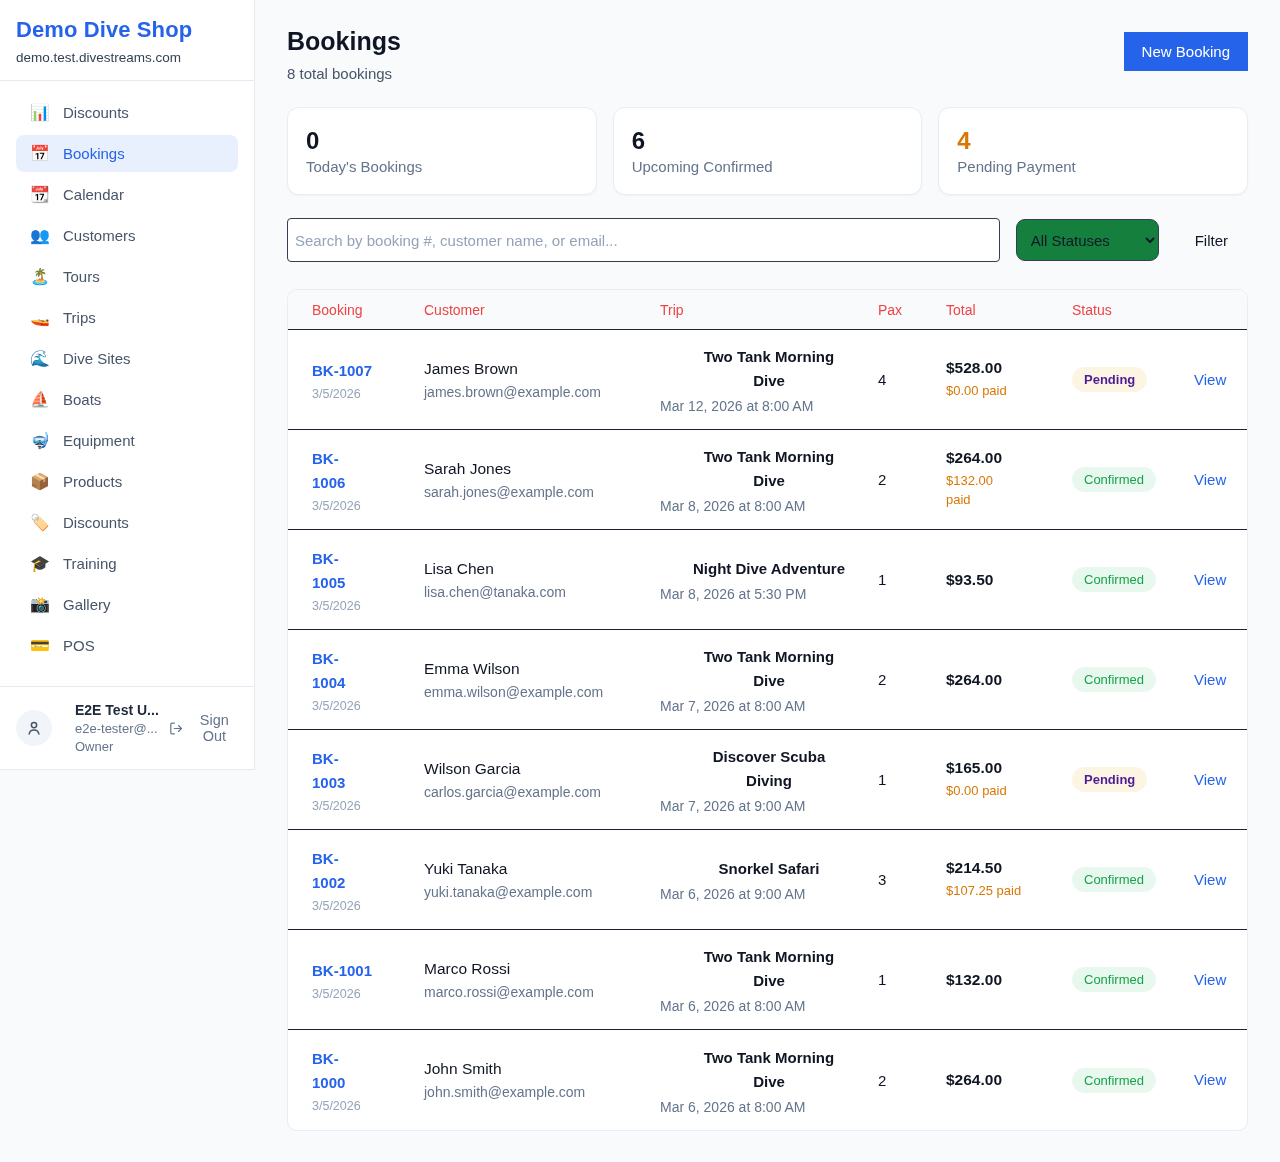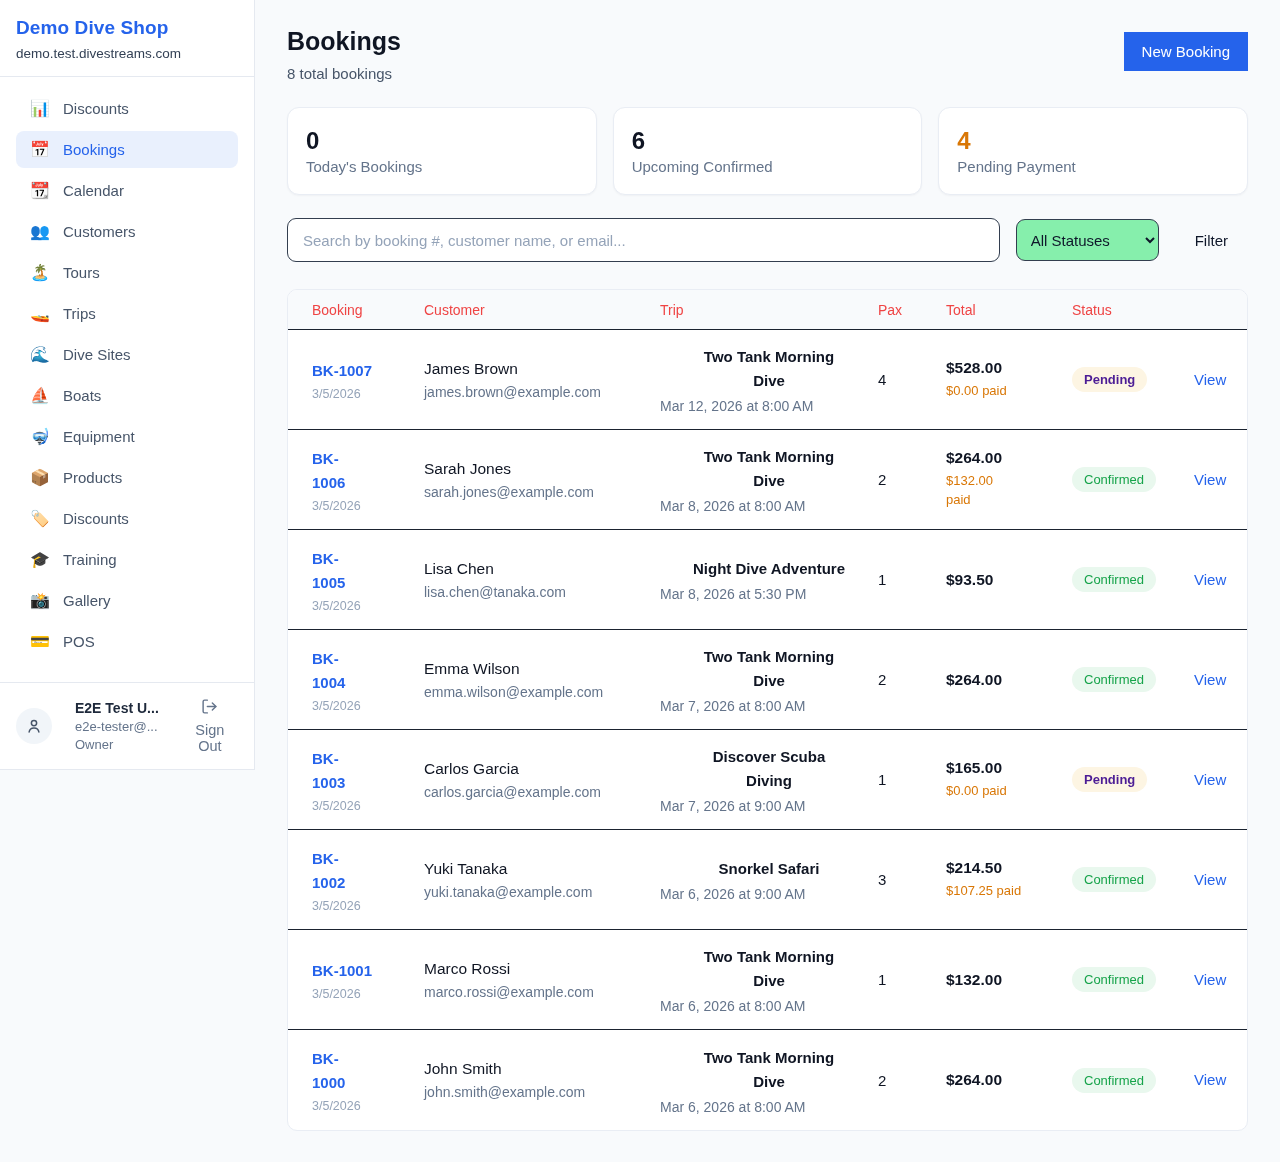--- a/index.html
+++ b/index.html
@@ -12,21 +12,21 @@
   }
   .app { display: flex; align-items: flex-start; width: 1280px; }
 
   
   .sidebar {
     width: 255px; background: #ffffff;
     border-right: 1px solid #e5e9f0; border-bottom: 1px solid #e5e9f0;
     flex-shrink: 0;
   }
   .sidebar-header { padding: 17px 16px 15px; border-bottom: 1px solid #e5e9f0; }
-  .brand { color: #2563eb; font-size: 19px; font-weight: 700; letter-spacing: .1px; }
+  .brand { color: #2563eb; font-size: 22px; font-weight: 700; letter-spacing: .1px; }
   .brand-domain { color: #334155; font-size: 13.5px; margin-top: 7px; }
   .nav { padding: 13px 16px 10px; }
   .nav-item {
     display: flex; align-items: center; gap: 13px;
     padding: 9px 14px; margin-bottom: 4px;
     border-radius: 8px; color: #475569; font-size: 15px;
     text-decoration: none; cursor: pointer;
   }
   .nav-item.active { background: #e9f0fd; color: #2563eb; }
   .nav-icon { width: 20px; font-size: 16px; text-align: center; flex-shrink: 0; }
@@ -39,21 +39,21 @@
     background: #f1f5f9; display: flex; align-items: center; justify-content: center;
     flex-shrink: 0; align-self: center;
   }
   .user-block { min-width: 0; }
   .user-name { font-size: 14px; font-weight: 700; color: #1e293b; white-space: nowrap; }
   .user-email { font-size: 13px; color: #64748b; margin-top: 3px; white-space: nowrap; }
   .user-role { font-size: 13px; color: #64748b; margin-top: 3px; }
   .signout-btn {
     margin-left: auto; background: none; border: none; cursor: pointer;
     display: flex; align-items: center; gap: 7px;
-    color: #64748b; font-size: 14.5px; font-family: inherit; padding: 0; flex-direction: column;
+    color: #64748b; font-size: 14.5px; font-family: inherit; padding: 0;
   }
 
   
   .main { flex: 1; padding: 27px 32px 32px; min-width: 0; }
   .page-header { display: flex; justify-content: space-between; align-items: flex-start; }
   .page-title { font-size: 25px; font-weight: 700; color: #0f1523; margin: 0; }
   .page-subtitle { font-size: 15px; color: #475569; margin-top: 9px; }
   .btn-primary {
     background: #2563eb; color: #ffffff; border: none; cursor: pointer;
     border-radius: 0; padding: 11px 18px; font-size: 15px; font-family: inherit;
@@ -65,28 +65,28 @@
     flex: 1; background: #ffffff; border: 1px solid #e9edf4; border-radius: 12px;
     padding: 19px 18px; box-shadow: 0 1px 2px rgba(15,23,42,.04);
   }
   .stat-value { font-size: 24px; font-weight: 700; color: #0f1523; }
   .stat-value.orange { color: #d97706; }
   .stat-label { font-size: 15px; color: #64748b; margin-top: 3px; }
 
   .toolbar { display: flex; align-items: center; gap: 16px; margin-top: 23px; }
   .search-input {
     flex: 1; max-width: 715px; height: 44px;
-    border: 1px solid #333e4f; border-radius: 9px;
-    padding: 0 15px; font-size: 15px; font-family: inherit; color: #0f172a; background: #fff;
+    border: 1px solid #333e4f; border-radius: 4px;
+    padding: 0 7px; font-size: 15px; font-family: inherit; color: #0f172a; background: #fff;
   }
   .search-input::placeholder { color: #94a3b8; }
   .status-select {
     height: 42px; min-width: 143px;
     border: 1px solid #333e4f; border-radius: 9px;
-    padding: 0 10px; font-size: 15px; font-family: inherit; color: #0f172a; background: #86efac;
+    padding: 0 10px; font-size: 15px; font-family: inherit; color: #0f172a; background: #15803d;
   }
   .filter-btn {
     background: none; border: none; cursor: pointer; font-family: inherit;
     font-size: 15px; color: #0f172a; padding: 8px 20px;
   }
 
   
   .table-card {
     margin-top: 27px; background: #ffffff;
     border: 1px solid #e9edf4; border-radius: 10px; overflow: hidden;
@@ -386,21 +386,21 @@
           </div>
         </div>
 
         <div class="tgrid trow">
           <div>
             <a class="bid">BK-
 1003</a>
             <div class="bdate">3/5/2026</div>
           </div>
           <div>
-            <div class="cname">Carlos Garcia</div>
+            <div class="cname">Wilson Garcia</div>
             <div class="cemail">carlos.garcia@example.com</div>
           </div>
           <div>
             <div class="tname">Discover Scuba
 Diving</div>
             <div class="tdate">Mar 7, 2026 at 9:00 AM</div>
           </div>
           <div class="pax">1</div>
           <div>
             <div class="total">$165.00</div>

